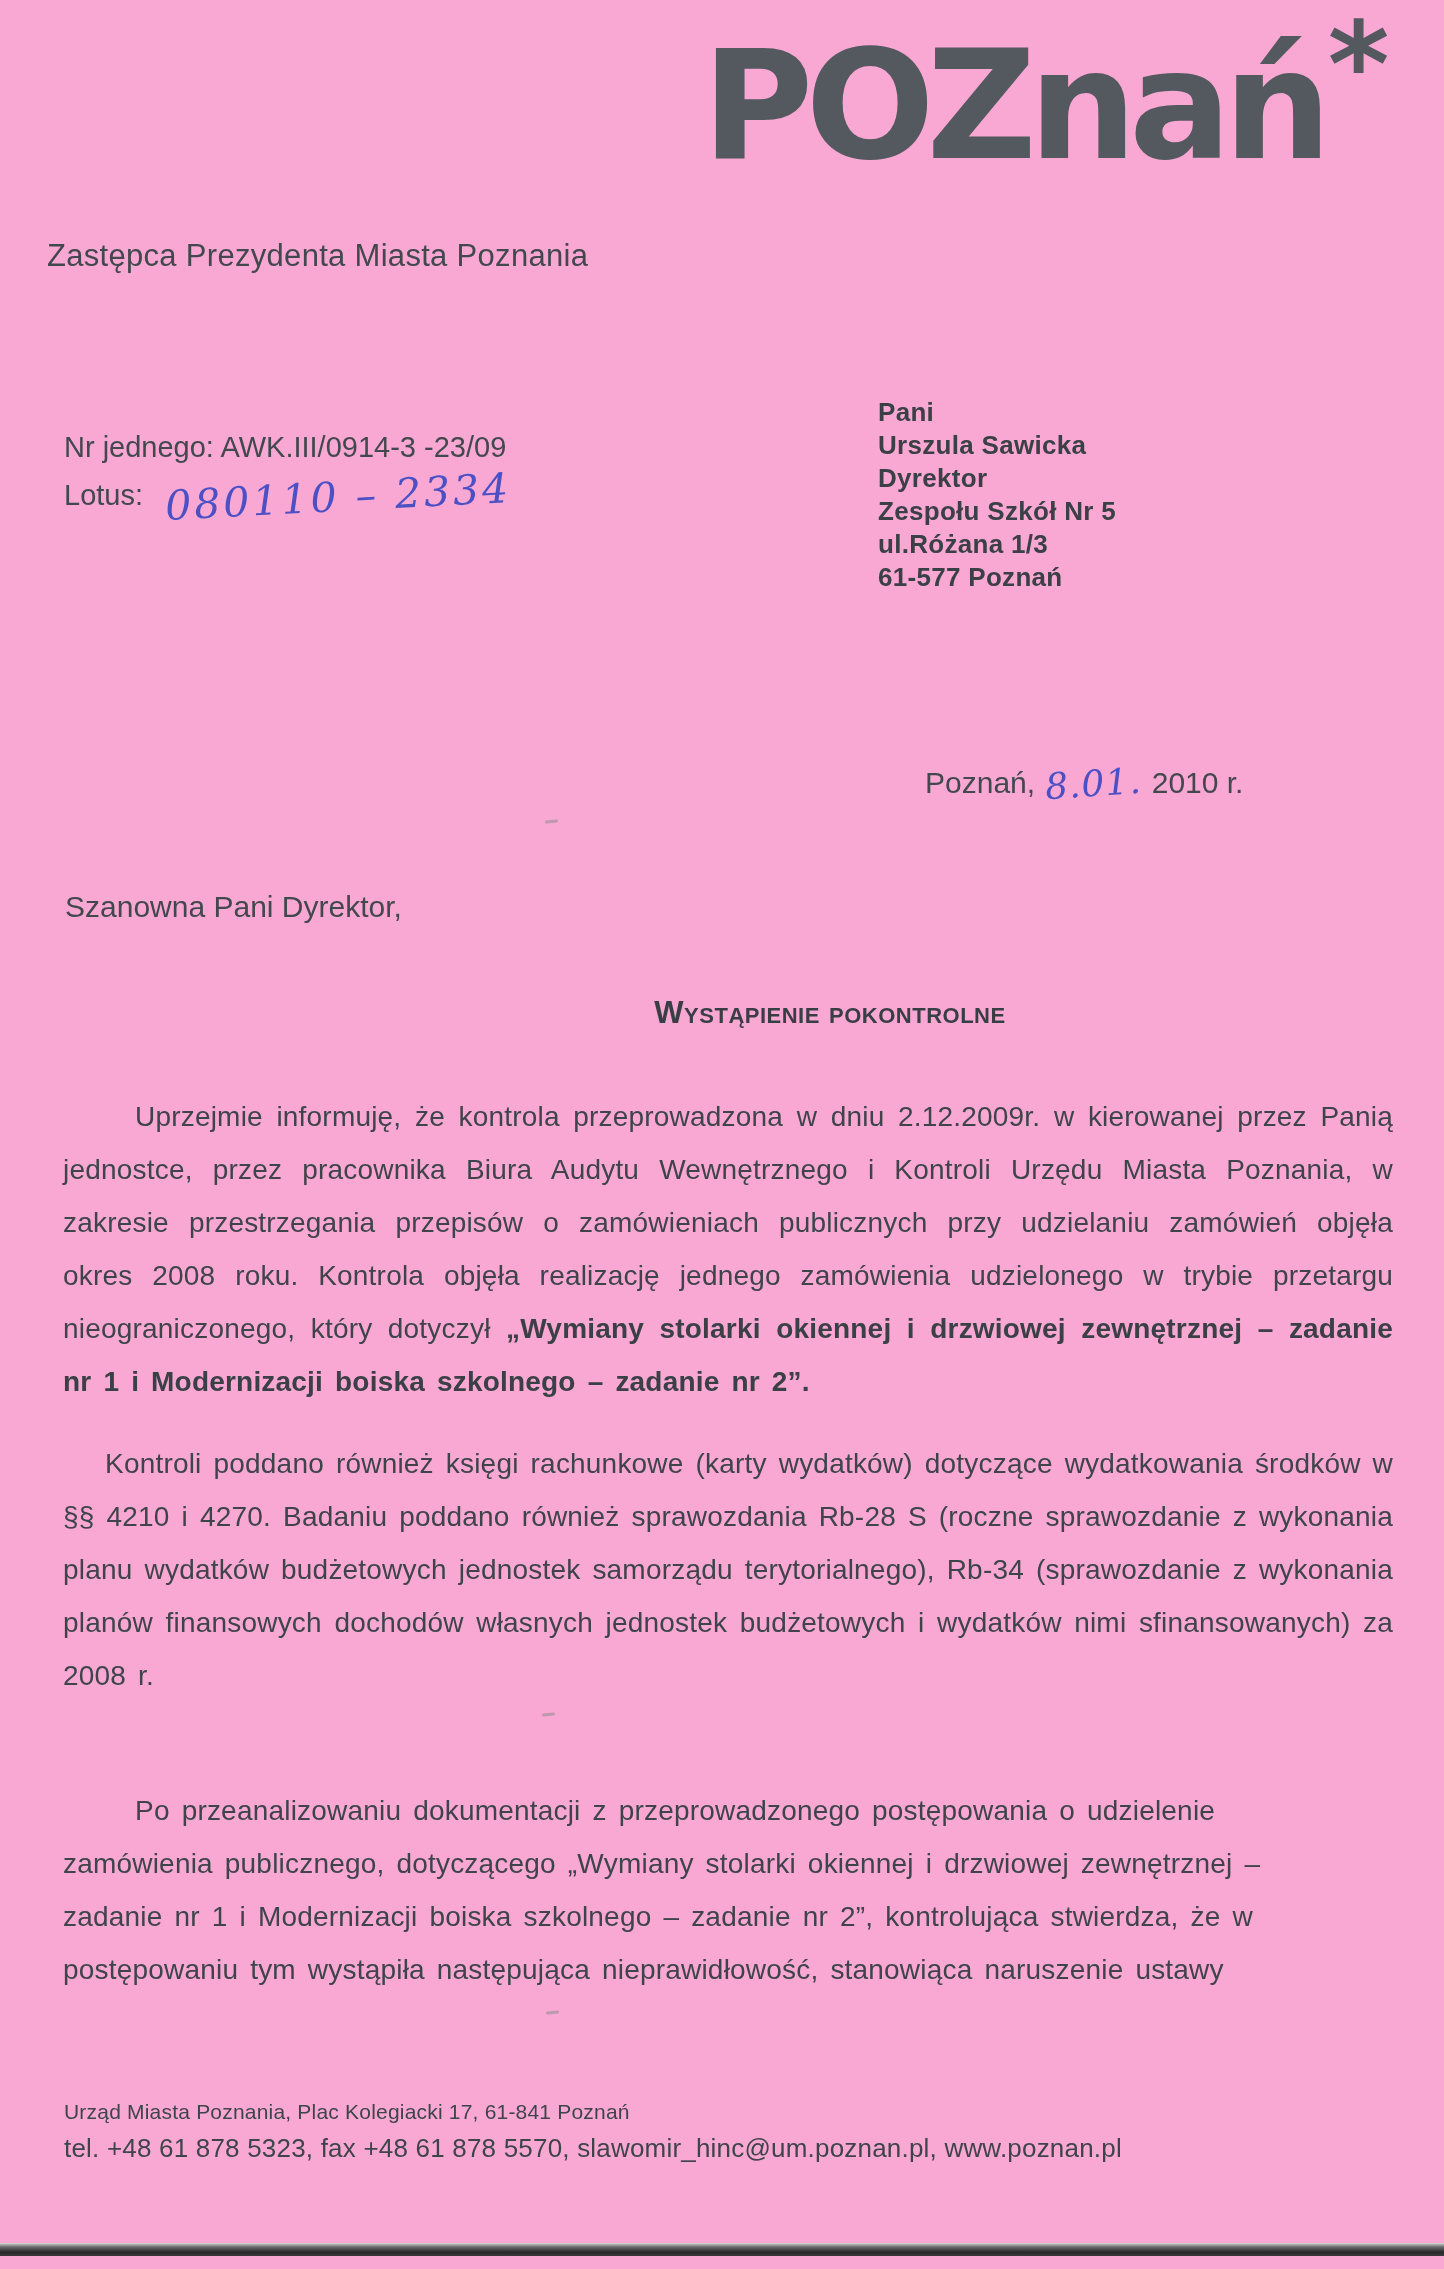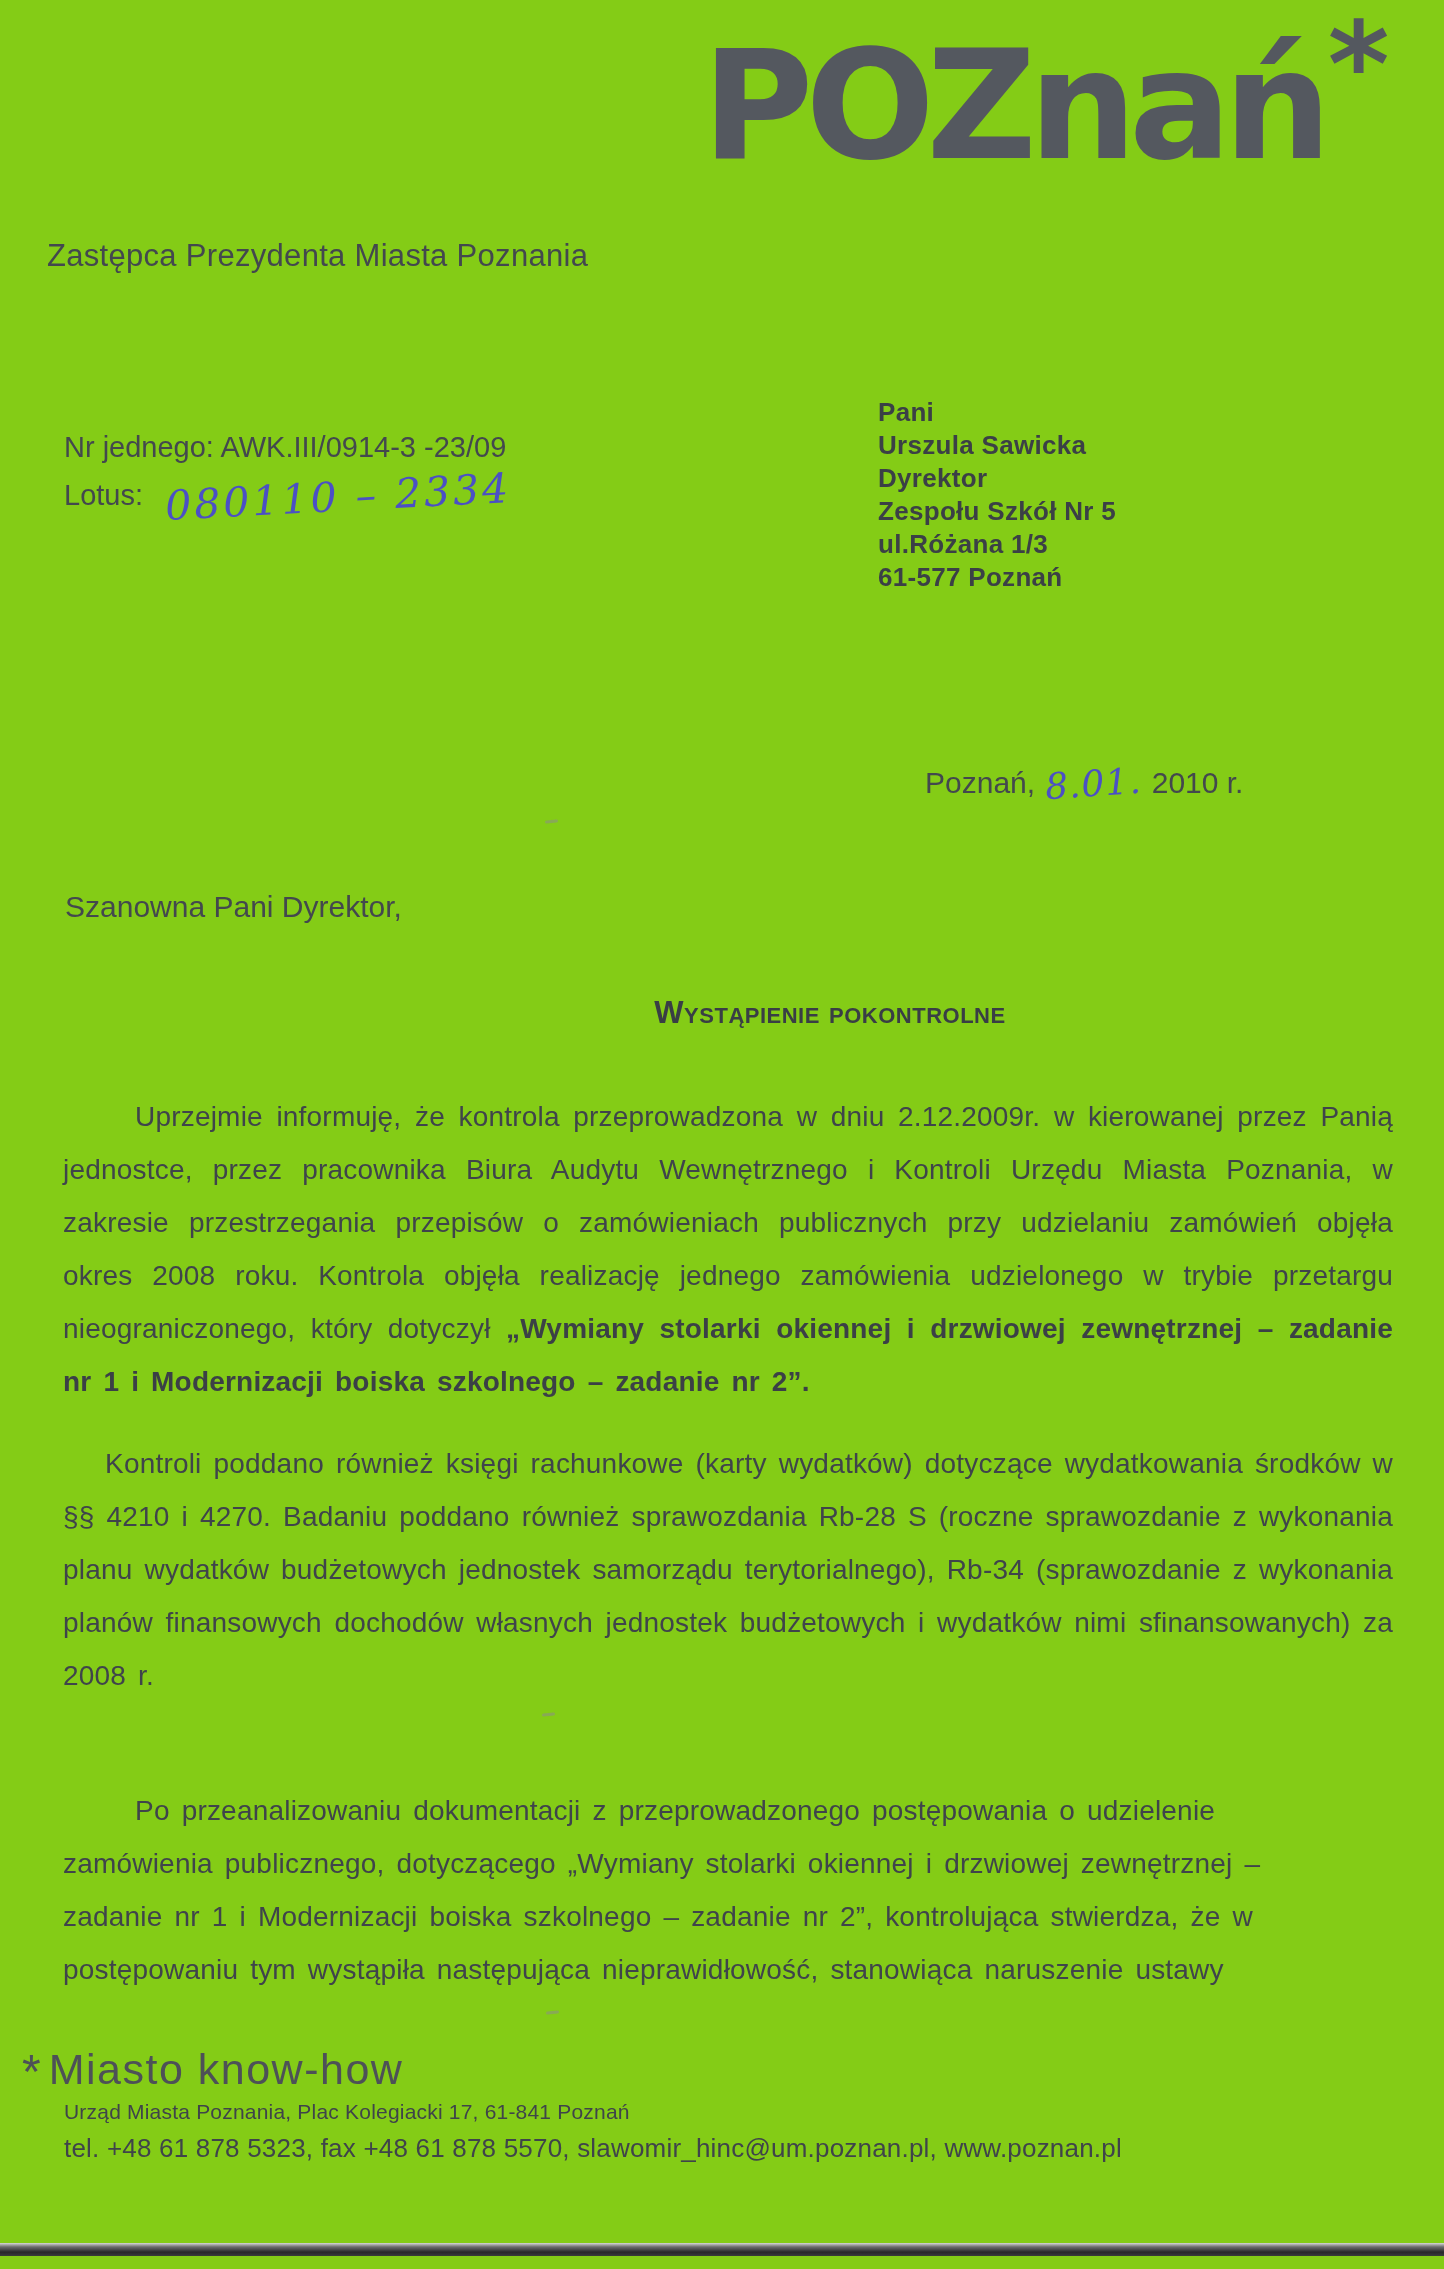--- a/index.html
+++ b/index.html
@@ -1,20 +1,20 @@
 <!DOCTYPE html>
 <html lang="pl"><head>
 <meta charset="utf-8">
 <style>
   html,body{margin:0;padding:0;background:#e8e8e8;}
   .page{
     position:relative;
     width:1444px;height:2269px;
     margin:0 auto;
-    background:#84cc16;
+    background:#f9a8d4;
     overflow:hidden;
     font-family:"Liberation Sans", sans-serif;
     color:#3f444b;
   }
   
   .logo{
     position:absolute;left:702px;top:30px;
     white-space:nowrap;
     color:#54585f;
     font-weight:700;
@@ -155,21 +155,18 @@
   <p class="body-par p1"><span>Uprzejmie informuję, że kontrola przeprowadzona w dniu 2.12.2009r. w kierowanej przez Panią jednostce, przez pracownika Biura Audytu Wewnętrznego i Kontroli Urzędu Miasta Poznania, w zakresie przestrzegania przepisów o zamówieniach publicznych przy udzielaniu zamówień objęła okres 2008 roku. Kontrola objęła realizację jednego zamówienia udzielonego w trybie przetargu nieograniczonego, który dotyczył </span><b>„Wymiany stolarki okiennej i drzwiowej zewnętrznej – zadanie nr 1 i Modernizacji boiska szkolnego – zadanie nr 2”.</b></p>
 
   <p class="body-par p2"><span>Kontroli poddano również księgi rachunkowe (karty wydatków) dotyczące wydatkowania środków w §§ 4210 i 4270. Badaniu poddano również sprawozdania Rb-28 S (roczne sprawozdanie z wykonania planu wydatków budżetowych jednostek samorządu terytorialnego), Rb-34 (sprawozdanie z wykonania planów finansowych dochodów własnych jednostek budżetowych i wydatków nimi sfinansowanych) za 2008 r.</span></p>
 
   <p class="body-par p3"><span>Po przeanalizowaniu dokumentacji z przeprowadzonego postępowania o udzielenie zamówienia publicznego, dotyczącego „Wymiany stolarki okiennej i drzwiowej zewnętrznej – zadanie nr 1 i Modernizacji boiska szkolnego – zadanie nr 2”, kontrolująca stwierdza, że w postępowaniu tym wystąpiła następująca nieprawidłowość, stanowiąca naruszenie ustawy</span></p>
 
   <div class="artifact a1"></div>
   <div class="artifact a2"></div>
   <div class="artifact a3"></div>
 
-  <div class="footer-brand">
-    <span class="fb-ast">*</span><span class="fb-text">Miasto know-how</span>
-  </div>
   <div class="footer-address">Urząd Miasta Poznania, Plac Kolegiacki 17, 61-841 Poznań</div>
   <div class="footer-contact">tel. +48 61 878 5323, fax +48 61 878 5570, slawomir_hinc@um.poznan.pl, www.poznan.pl</div>
 
   <div class="scan-bar"></div>
 
 </div>
 
 </body></html>

